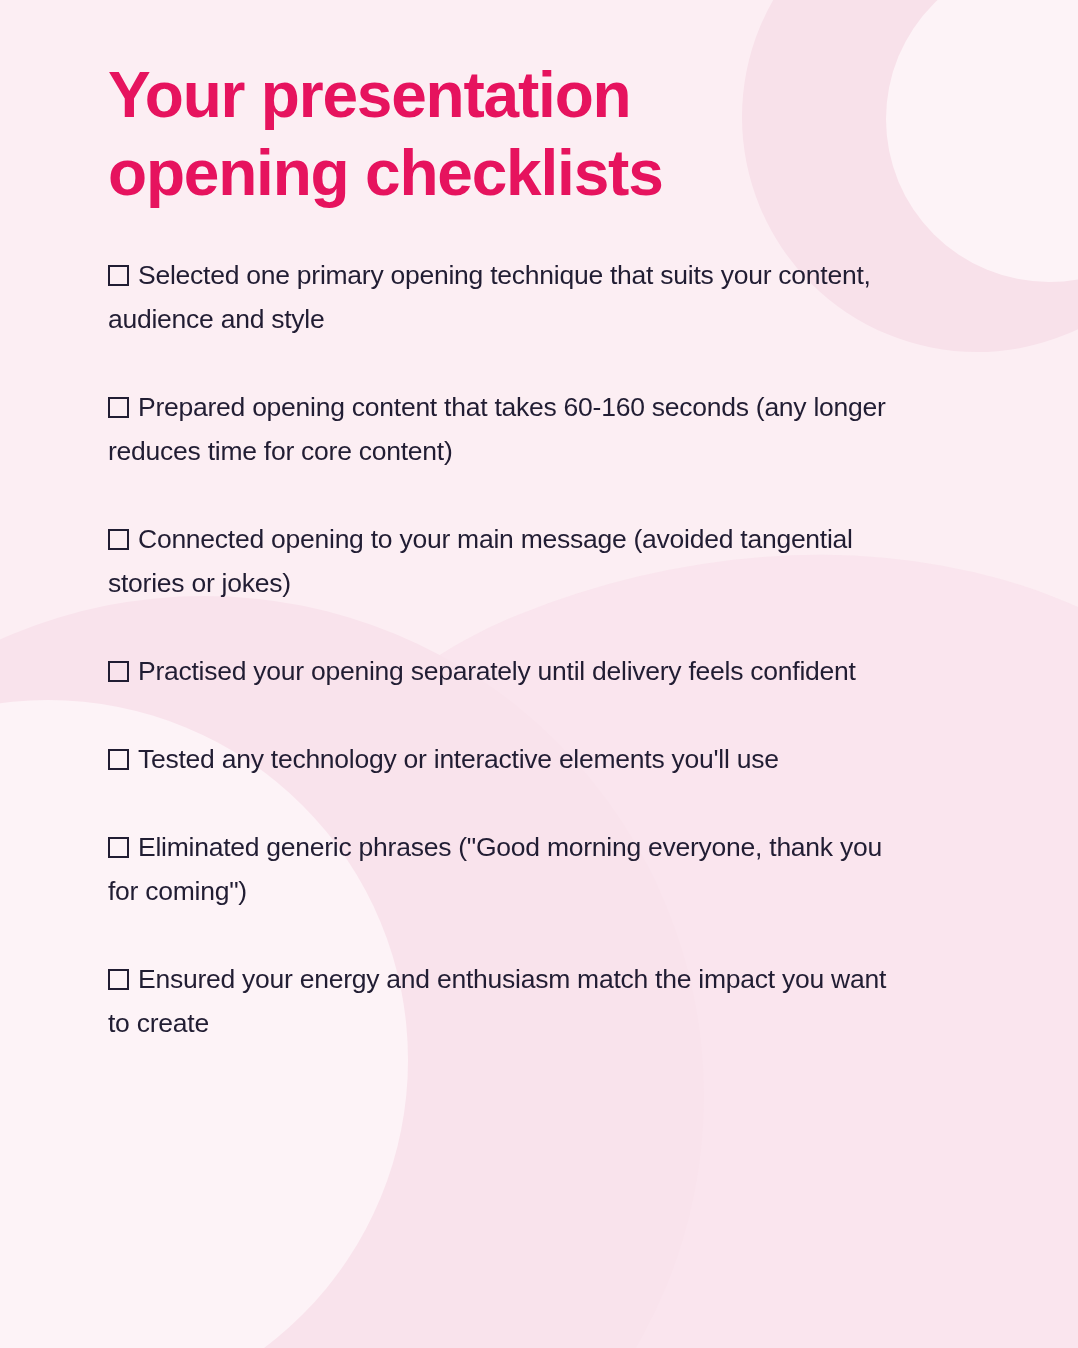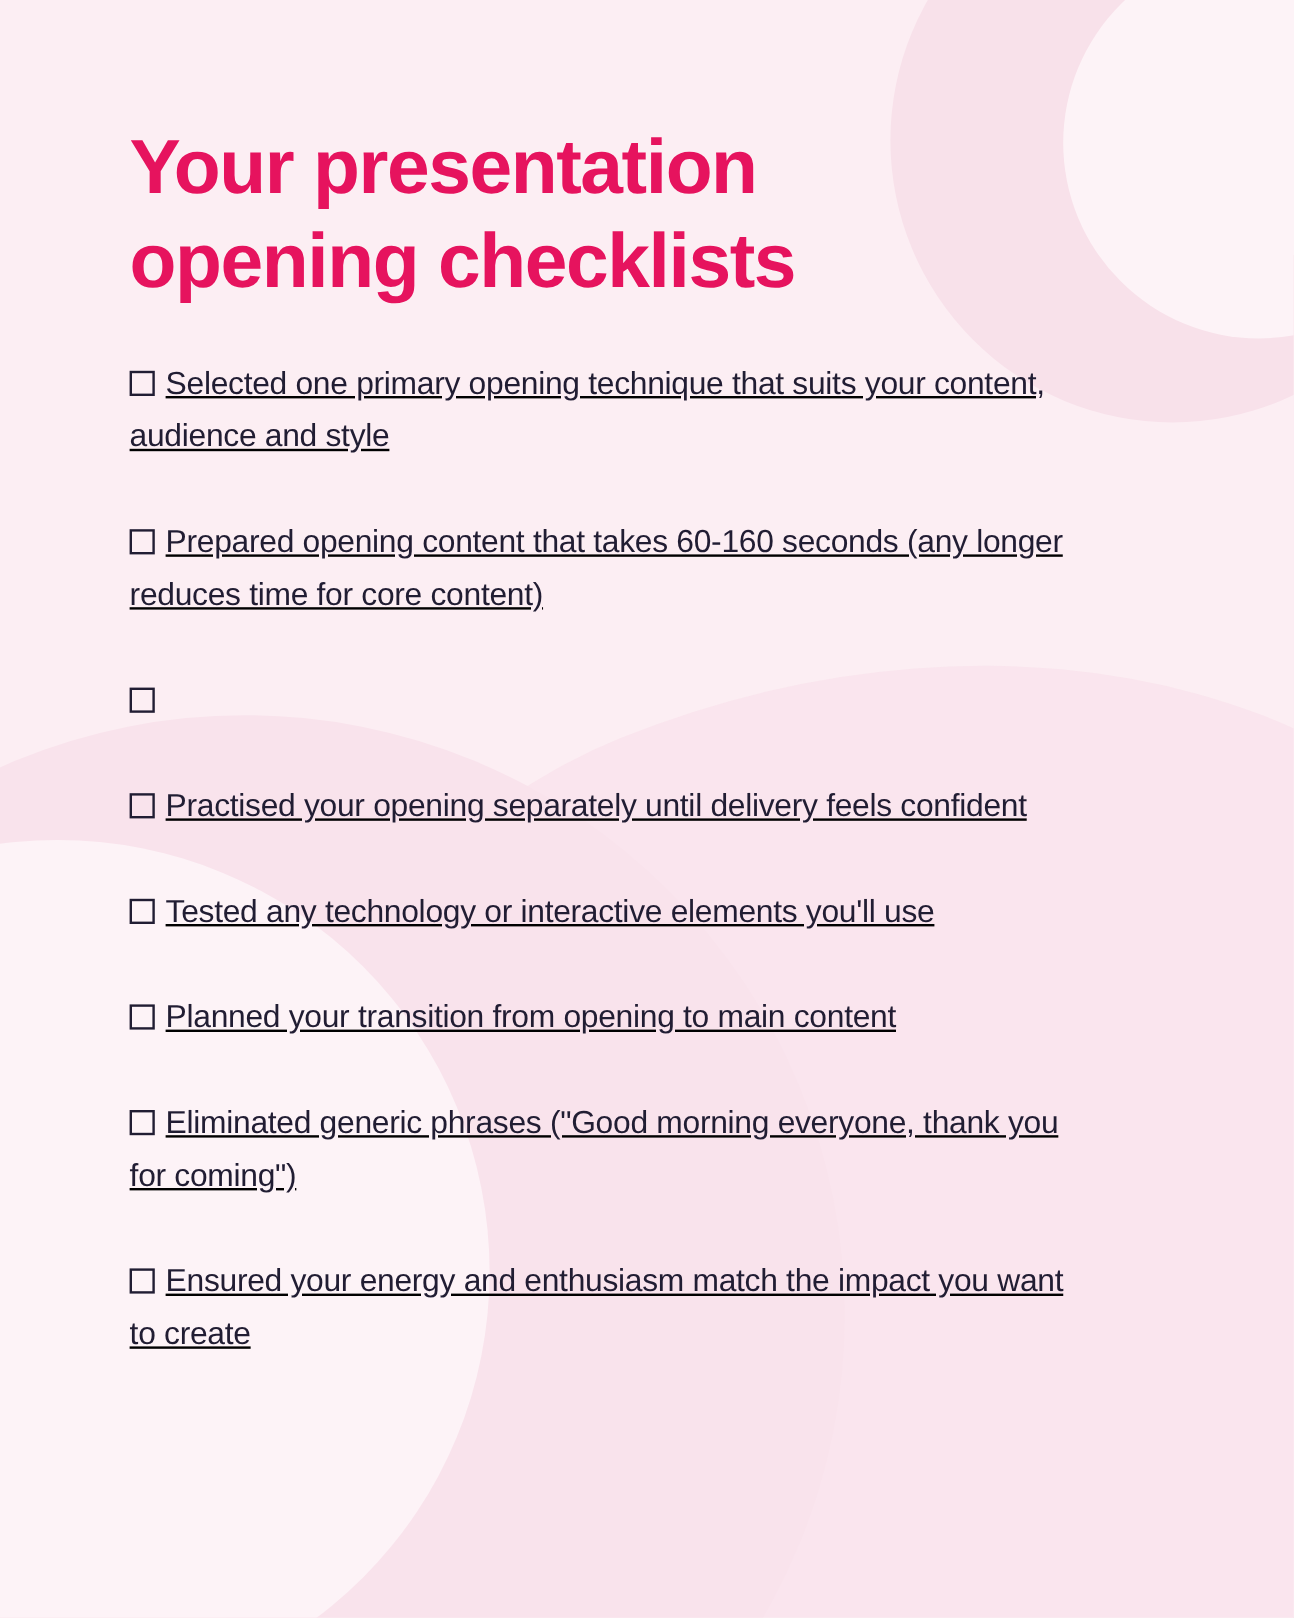--- a/index.html
+++ b/index.html
@@ -88,36 +88,35 @@
 
   
   .content {
     position: relative;
     z-index: 2;
     padding: 0 108px;
   }
 
   .page-title {
     margin: 0;
-    padding-top: 100px;
+    padding-top: 56px;
     font-size: 64px;
     line-height: 1.22;
     font-weight: 700;
     letter-spacing: -1.2px;
     color: #e6135e;
     max-width: 640px;
     white-space: pre-line;
   }
 
   .checklist {
     list-style: none;
     margin: 0;
     padding: 0;
     padding-top: 42px;
-    text-decoration: underline;
   }
 
   .checklist-item {
     display: block;
     margin: 0 0 44px 0;
     font-size: 26.5px;
     line-height: 1.66;
     letter-spacing: -0.25px;
     color: #211d33;
     max-width: 790px;
@@ -165,34 +164,31 @@
 
       <li class="checklist-item">
         <span class="checkbox-icon"></span><span class="item-text">Selected one primary opening technique that suits your content, audience and style</span>
       </li>
 
       <li class="checklist-item">
         <span class="checkbox-icon"></span><span class="item-text">Prepared opening content that takes 60-160 seconds (any longer reduces time for core content)</span>
       </li>
 
       <li class="checklist-item">
-        <span class="checkbox-icon"></span>
+        <span class="checkbox-icon"></span><span class="item-text">Connected opening to your main message (avoided tangential stories or jokes)</span>
       </li>
 
       <li class="checklist-item">
         <span class="checkbox-icon"></span><span class="item-text">Practised your opening separately until delivery feels confident</span>
       </li>
 
       <li class="checklist-item">
         <span class="checkbox-icon"></span><span class="item-text">Tested any technology or interactive elements you'll use</span>
       </li>
 
-      <li class="checklist-item">
-        <span class="checkbox-icon"></span><span class="item-text">Planned your transition from opening to main content</span>
-      </li>
 
       <li class="checklist-item">
         <span class="checkbox-icon"></span><span class="item-text">Eliminated generic phrases ("Good morning everyone, thank you for coming")</span>
       </li>
 
       <li class="checklist-item">
         <span class="checkbox-icon"></span><span class="item-text">Ensured your energy and enthusiasm match the impact you want to create</span>
       </li>
 
     </ul>

